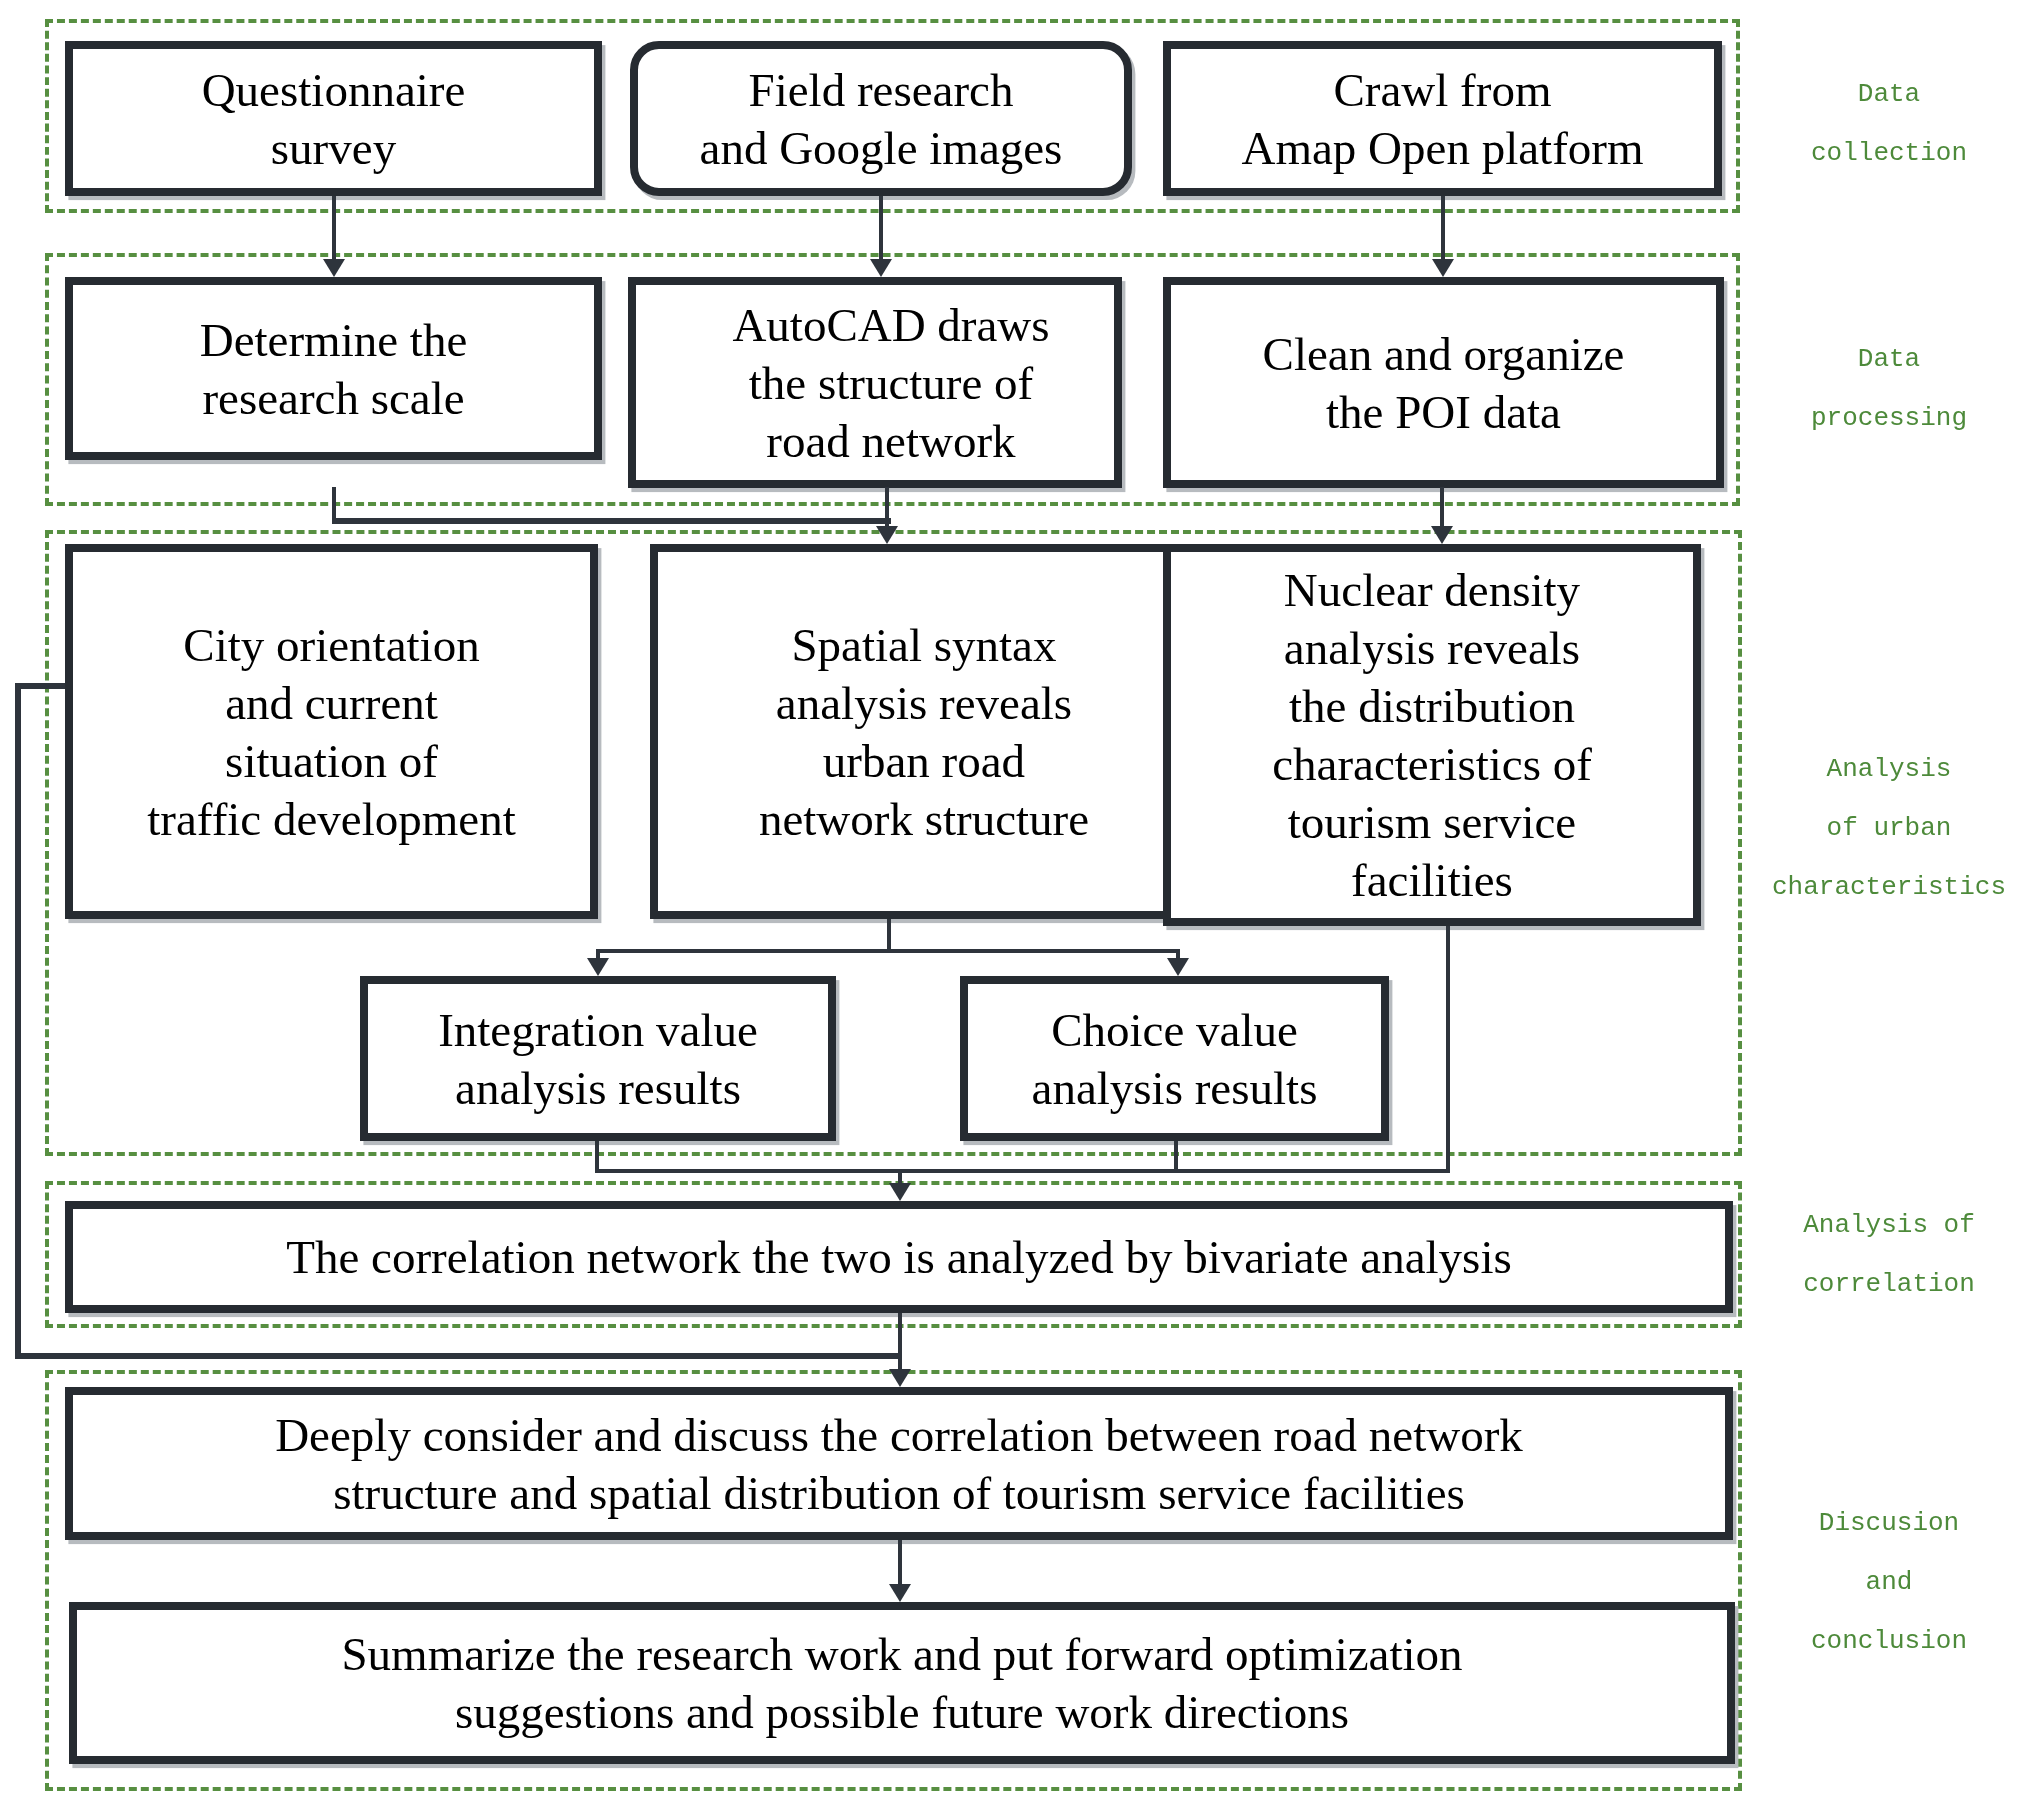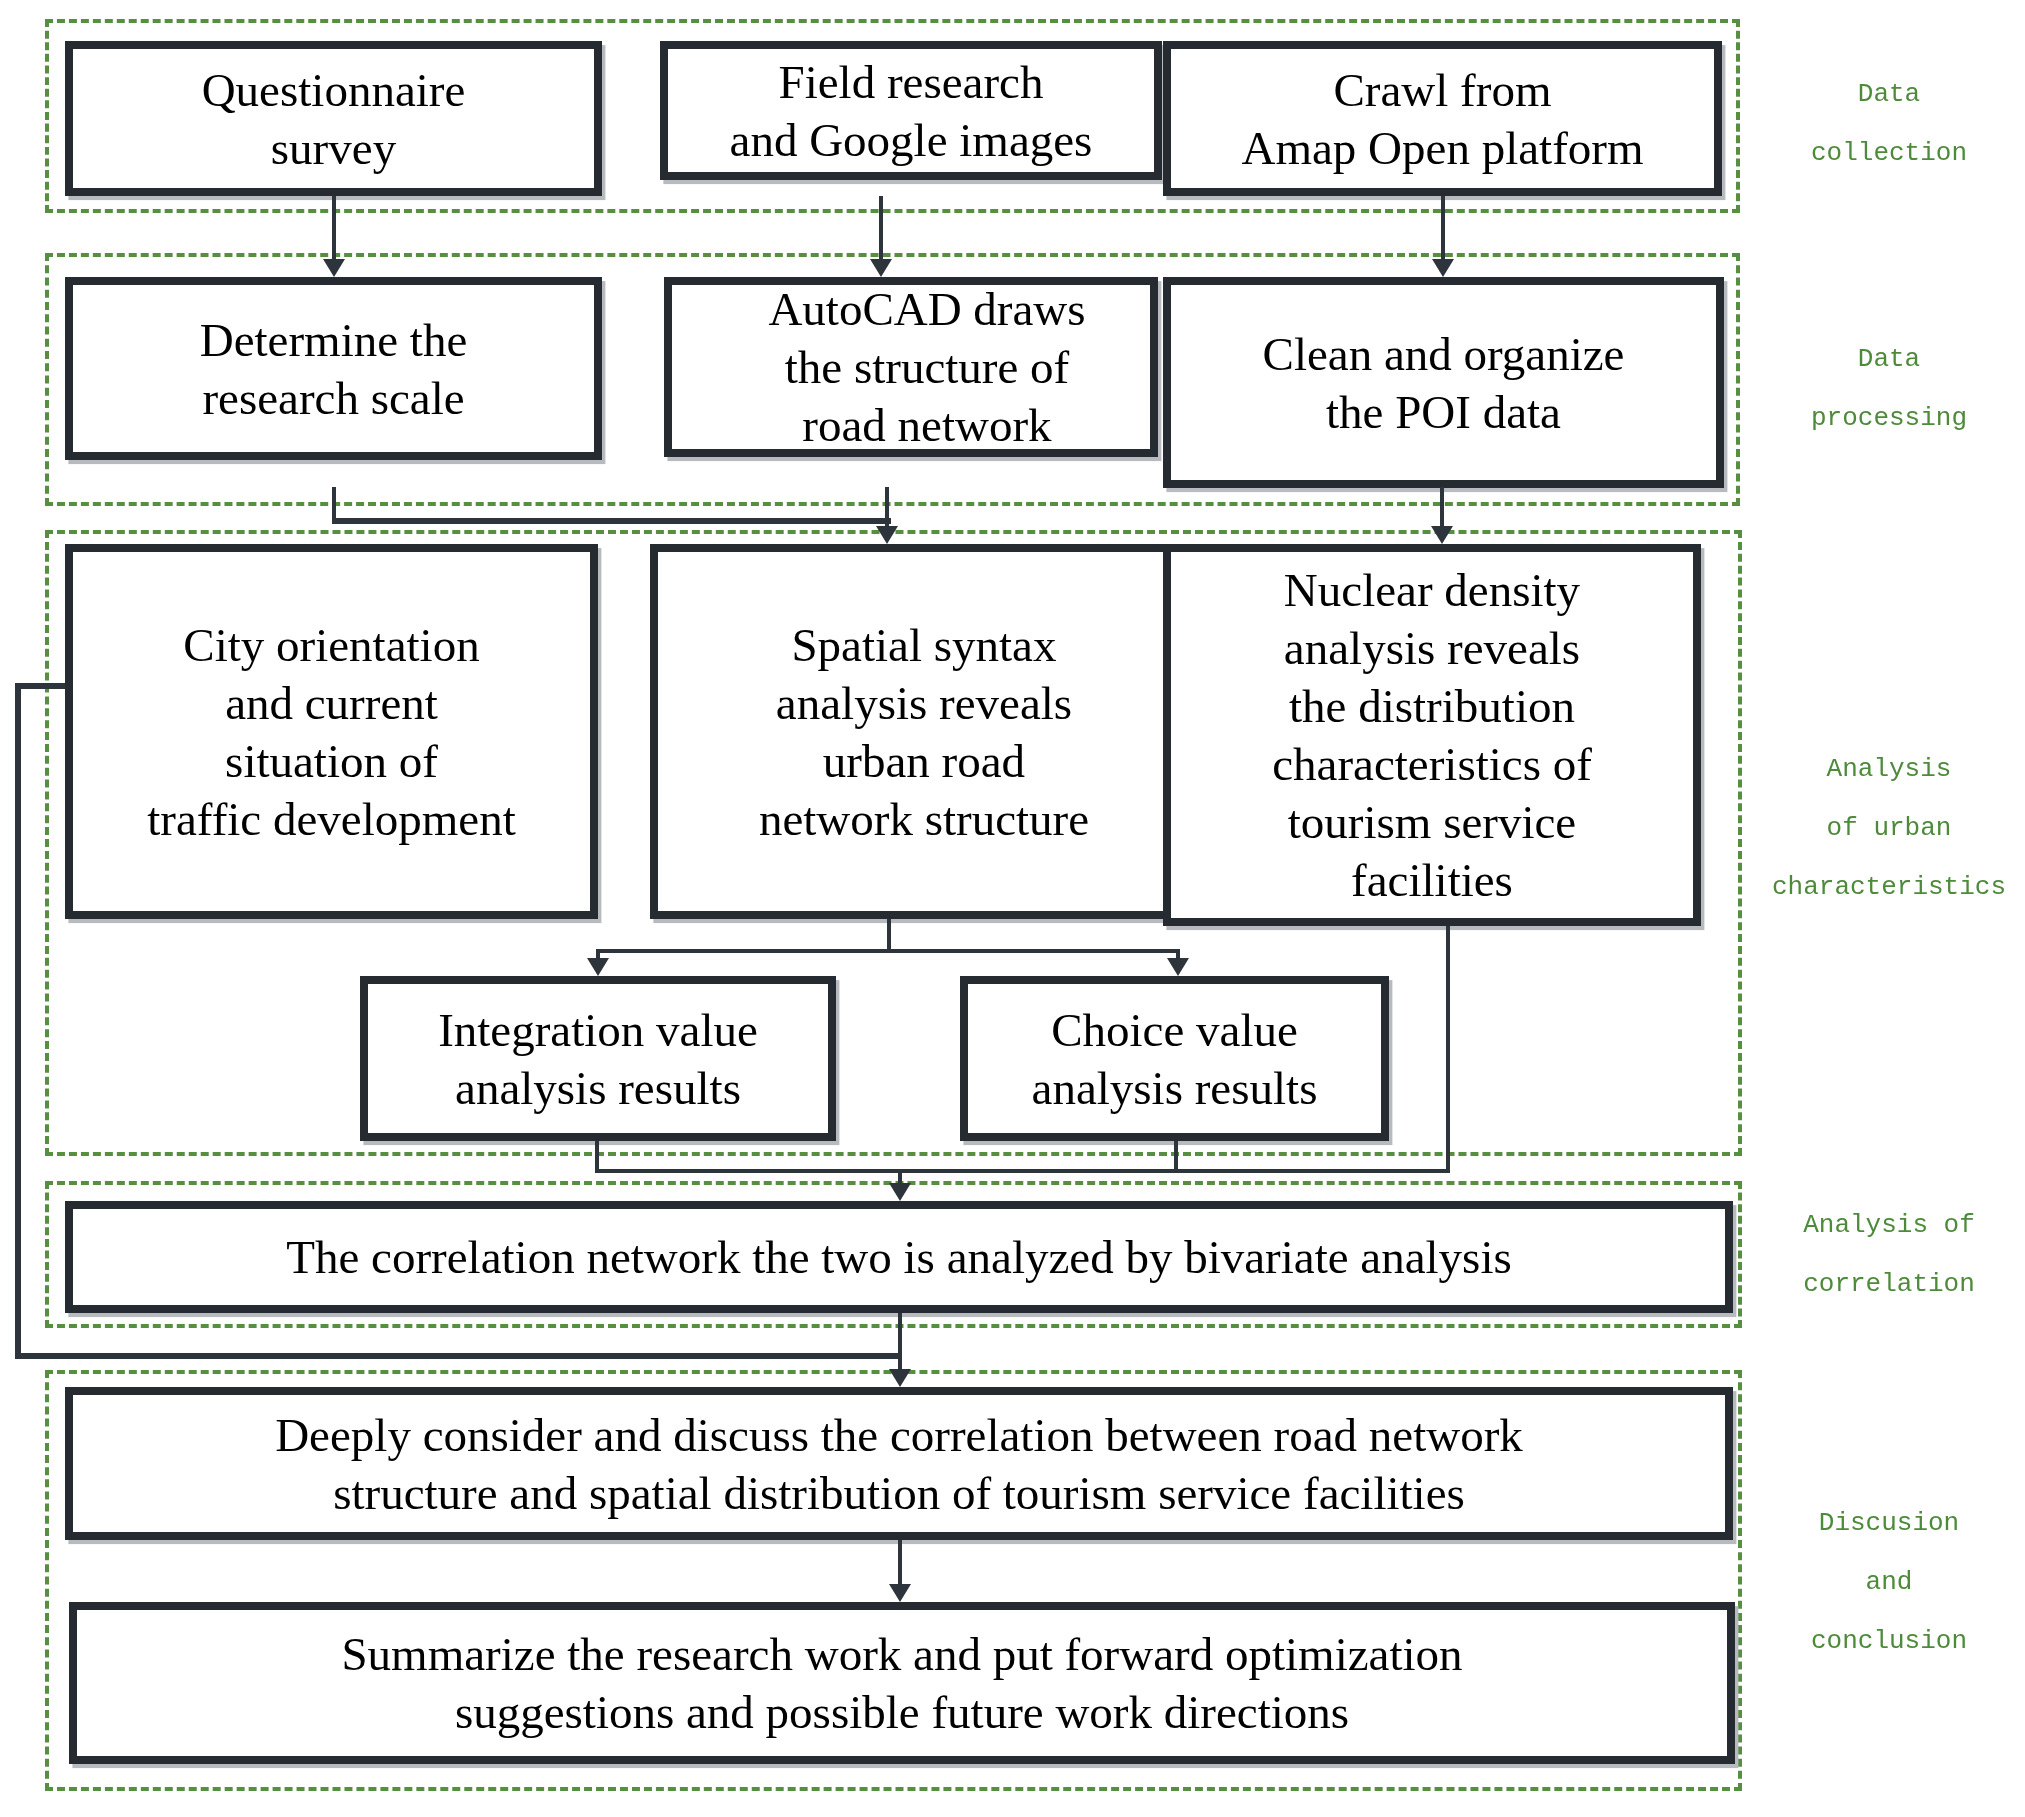--- a/index.html
+++ b/index.html
@@ -48,31 +48,31 @@
 
   <div class="slabel" style="top:65px;">Data<br>collection</div>
   <div class="slabel" style="top:330px;">Data<br>processing</div>
   <div class="slabel" style="top:740px;">Analysis<br>of urban<br>characteristics</div>
   <div class="slabel" style="top:1196px;">Analysis of<br>correlation</div>
   <div class="slabel" style="top:1494px;">Discusion<br>and<br>conclusion</div>
 
   <div class="box" style="left:65px;top:41px;width:537px;height:155px;">
       <span class="box-text">Questionnaire<br>survey</span>
     </div>
-  <div class="box" style="left:660px;top:41px;width:502px;height:139px;">
+  <div class="box" style="left:630px;top:41px;width:502px;height:155px;border-radius:29px;">
       <span class="box-text">Field research<br>and Google images</span>
     </div>
   <div class="box" style="left:1163px;top:41px;width:559px;height:155px;">
       <span class="box-text">Crawl from<br>Amap Open platform</span>
     </div>
 
   <div class="box" style="left:65px;top:277px;width:537px;height:183px;">
       <span class="box-text">Determine the<br>research scale</span>
     </div>
-  <div class="box" style="left:664px;top:277px;width:494px;height:180px;padding-left:32px;">
+  <div class="box" style="left:628px;top:277px;width:494px;height:211px;padding-left:32px;">
       <span class="box-text">AutoCAD draws<br>the structure of<br>road network</span>
     </div>
   <div class="box" style="left:1163px;top:277px;width:561px;height:211px;">
       <span class="box-text">Clean and organize<br>the POI data</span>
     </div>
 
   <div class="box" style="left:65px;top:544px;width:533px;height:375px;">
       <span class="box-text">City orientation<br>and current<br>situation of<br>traffic development</span>
     </div>
   <div class="box" style="left:650px;top:544px;width:548px;height:375px;">

